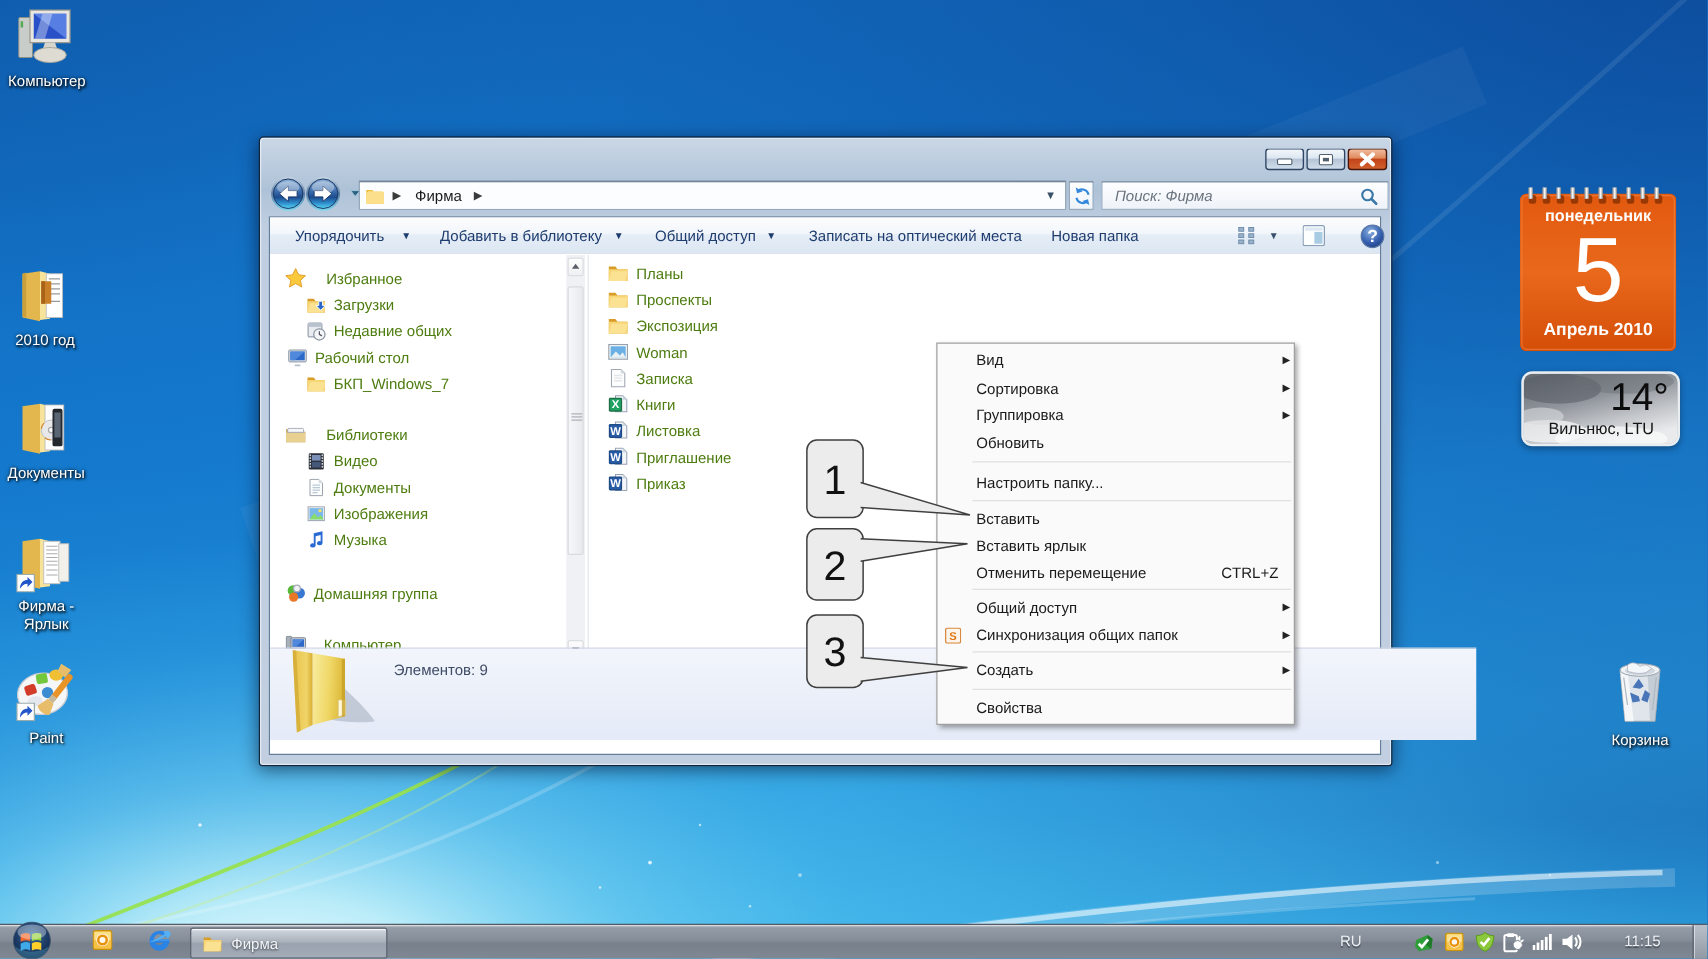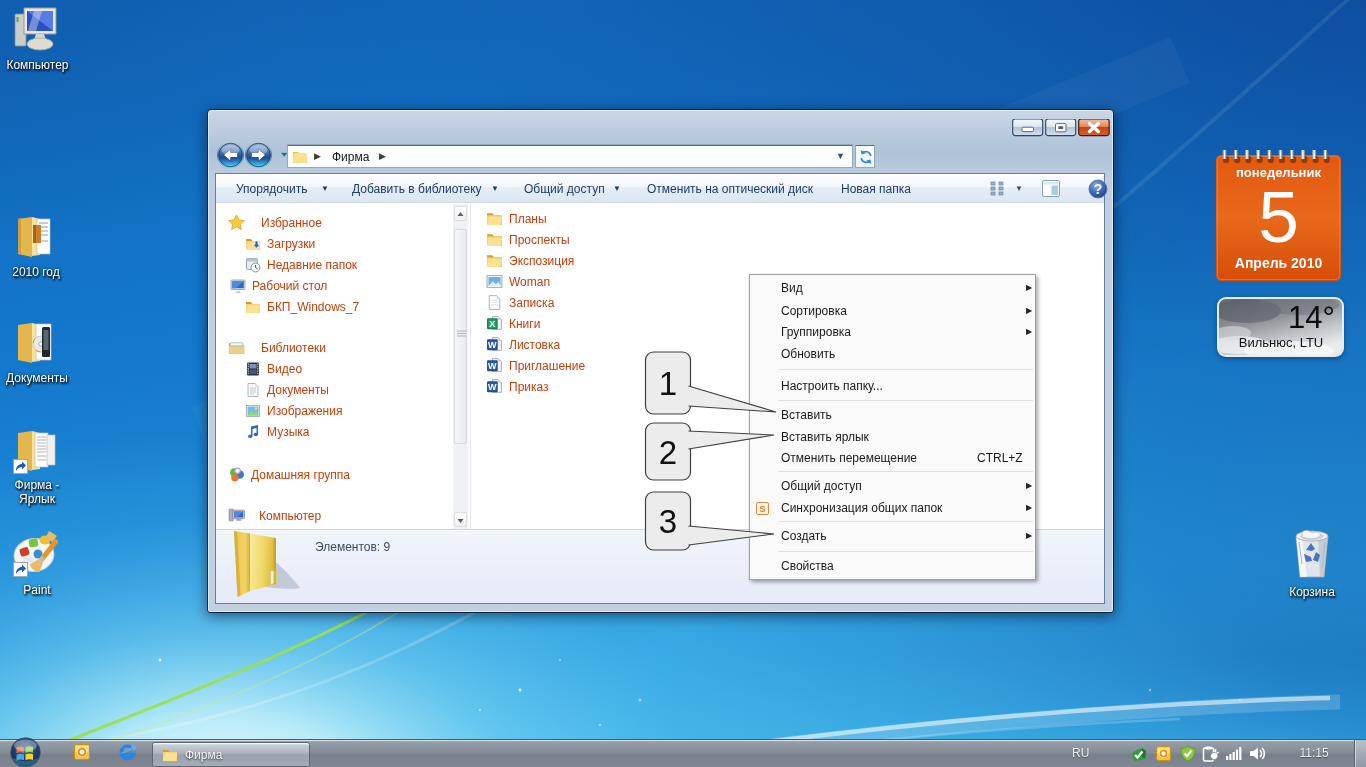--- a/index.html
+++ b/index.html
@@ -1,17 +1,17 @@
 <!DOCTYPE html>
 <html><head><meta charset="utf-8"><style>
 *{margin:0;padding:0;box-sizing:border-box}
 html,body{width:1366px;height:767px;overflow:hidden}
 body{font-family:"Liberation Sans",sans-serif;position:relative;background:#1b6fc4}
 .abs{position:absolute}
-.row{position:absolute;height:20px;line-height:20px;font-size:12px;color:#c2410c;white-space:nowrap}
+.row{position:absolute;height:20px;line-height:20px;font-size:12px;color:#4d7c0f;white-space:nowrap}
 .row svg{vertical-align:-4px;margin-right:6px}
 .mi{position:absolute;left:31px;height:22px;line-height:22px;font-size:12px;color:#1a1a1a;white-space:nowrap}
 .ma{position:absolute;left:276px;height:22px;line-height:22px;font-size:8px;color:#222}
 .ms{position:absolute;left:28px;right:2px;height:1px;background:#e0e0e0}
 .lbl{position:absolute;color:#fff;font-size:12px;text-align:center;text-shadow:1px 1.5px 2px rgba(0,0,0,0.95),0 0 3px rgba(0,0,0,0.8)}
 </style></head>
 <body>
 <svg class="abs" id="wall" width="1366" height="767" viewBox="0 0 1366 767" style="left:0;top:0">
 <defs>
 <linearGradient id="sky" x1="0" y1="0" x2="0.25" y2="1">
@@ -237,31 +237,38 @@
  <div class="abs" style="left:647px;top:35px;width:20px;height:23px;background:linear-gradient(#fdfeff,#eef4fa);border:1px solid #96a8ba;border-top-color:#5e6c7a;border-radius:1px">
   <svg class="abs" style="left:2px;top:3px" width="16" height="16" viewBox="0 0 16 16">
         <g fill="none" stroke="#3388dc" stroke-width="1.7">
           <path d="M12.8,6.8 A5.2,5.2 0 0 0 3.9,4.2"></path>
           <path d="M3.2,9.2 A5.2,5.2 0 0 0 12.1,11.8"></path>
         </g>
         <path d="M2.6,1 l1,4.6 4.5,-1.4 z" fill="#3388dc"></path>
         <path d="M13.4,15 l-1,-4.6 -4.5,1.4 z" fill="#3388dc"></path>
       </svg>
  </div>
+ <div class="abs" style="left:673px;top:35px;width:230px;height:23px;background:linear-gradient(#fdfeff,#eef3f9);border:1px solid #a2b2c2;border-top-color:#68788a;border-radius:1px">
+  <span class="abs" style="left:10px;top:4px;color:#6a737e;font-size:12px;font-style:italic">Поиск: Фирма</span>
+  <svg class="abs" style="left:206px;top:4px" width="15" height="15" viewBox="0 0 15 15">
+        <circle cx="6" cy="6" r="4.2" fill="none" stroke="#3a78a8" stroke-width="1.7"></circle>
+        <path d="M9.2,9.2 L13,13" stroke="#3a78a8" stroke-width="2" stroke-linecap="round"></path>
+      </svg>
+ </div>
 
  <div class="abs" style="left:7px;top:63px;width:890px;height:431px;background:#fff;border:1px solid #647f9b">
 
   <div class="abs" style="left:0;top:0;width:888px;height:29px;background:linear-gradient(#fdfdfe 0%,#f2f6fb 45%,#e5edf6 50%,#dce7f3 100%);border-bottom:1px solid #d0dae6;color:#1e3c6e;font-size:12px">
    <span class="abs" style="left:20px;top:8px">Упорядочить</span>
         <span class="abs" style="left:105px;top:10px;font-size:8px">▼</span>
    <span class="abs" style="left:136px;top:8px">Добавить в библиотеку</span>
         <span class="abs" style="left:275px;top:10px;font-size:8px">▼</span>
    <span class="abs" style="left:308px;top:8px">Общий доступ</span>
         <span class="abs" style="left:397px;top:10px;font-size:8px">▼</span>
-   <span class="abs" style="left:431px;top:8px">Отменить на оптический диск</span>
+   <span class="abs" style="left:431px;top:8px">Записать на оптический места</span>
    <span class="abs" style="left:625px;top:8px">Новая папка</span>
    <svg class="abs" style="left:774px;top:7px" width="16" height="16" viewBox="0 0 16 16">
           <g fill="#9ab0c8" stroke="#6888a8" stroke-width="0.7">
             <rect x="1" y="1" width="4" height="3"></rect>
             <rect x="1" y="6" width="4" height="3"></rect>
             <rect x="1" y="11" width="4" height="3"></rect>
             <rect x="9" y="1" width="4" height="3"></rect>
             <rect x="9" y="6" width="4" height="3"></rect>
             <rect x="9" y="11" width="4" height="3"></rect>
           </g>
@@ -306,21 +313,21 @@
           <path d="M1,3 h5 l1.5,2 H15 v9 H1 z" fill="#d89c28"></path>
           <path d="M1,5 h14 v9 H1 z" fill="#f7d574"></path>
           <path d="M1,14 l2,-7.5 h12.2 l-1.8,7.5 z" fill="#fbe293"></path>
           <path d="M10,5 v3.4 h-2.2 l3.7,3.8 3.7,-3.8 H13 V5 z" fill="#2a66c8" stroke="#fff" stroke-width="0.7"></path>
         </svg><span>Загрузки</span></div>
   <div class="row" style="left:29px;top:81px"><svg width="16" height="16" viewBox="0 0 16 16">
           <rect x="1.5" y="1.5" width="11" height="11" rx="1" fill="#e8ebef" stroke="#9aa2ae"></rect>
           <rect x="1.5" y="1.5" width="11" height="3" fill="#b8c2ce"></rect>
           <circle cx="10.5" cy="10.5" r="4.5" fill="#f4f6f8" stroke="#8a94a2"></circle>
           <path d="M10.5,8 v2.5 l2,1.2" stroke="#556" fill="none"></path>
-        </svg><span>Недавние папок</span></div>
+        </svg><span>Недавние общих</span></div>
   <div class="row" style="left:14px;top:102px"><svg width="16" height="16" viewBox="0 0 16 16">
           <rect x="1" y="2" width="14" height="9.5" rx="0.8" fill="#dde2e8" stroke="#8a94a0" stroke-width="0.8"></rect>
           <rect x="2.2" y="3.2" width="11.6" height="7" fill="#2c68c8"></rect>
           <path d="M2.2,3.2 h11.6 l-8,7 h-3.6 z" fill="#5a90e0" opacity="0.8"></path>
           <path d="M6,13.5 h4 l0.5,1.5 h-5 z" fill="#b8c0ca"></path>
         </svg><span>Рабочий стол</span></div>
   <div class="row" style="left:29px;top:123px"><svg width="16" height="16" viewBox="0 0 16 16">
           <path d="M1,3 h5 l1.5,2 H15 v9 H1 z" fill="#d89c28"></path>
           <path d="M1,5 h14 v9 H1 z" fill="#f7d574"></path>
           <path d="M1,14 l2,-7.5 h12.2 l-1.8,7.5 z" fill="#fbe293"></path>
@@ -426,21 +433,21 @@
           <text x="6" y="11" text-anchor="middle" font-size="8.5" font-weight="bold" fill="#fff" font-family="Liberation Sans">W</text>
         </svg><span>Приглашение</span></div>
   <div class="row" style="left:270px;top:203px"><svg width="17" height="17" viewBox="0 0 16 16">
           <path d="M6,1.5 h5.5 l3,3 v9 H6 z" fill="#f4f6f8" stroke="#98a2b4" stroke-width="0.8"></path>
           <path d="M11.5,1.5 l3,3 h-3 z" fill="#c8d4e0"></path>
           <rect x="1" y="3" width="10" height="10.5" rx="1" fill="#1e4a88"></rect>
           <rect x="2" y="4" width="8" height="8.5" fill="#2a5ca8"></rect>
           <text x="6" y="11" text-anchor="middle" font-size="8.5" font-weight="bold" fill="#fff" font-family="Liberation Sans">W</text>
         </svg><span>Приказ</span></div>
 
-  <div class="abs" style="left:0;top:355px;width:888px;height:74px;background:linear-gradient(#f2f5fb,#e4eaf7);border-top:1px solid #cfd6e8">
+  <div class="abs" style="left:0;top:344px;width:965px;height:74px;background:linear-gradient(#f2f5fb,#e4eaf7);border-top:1px solid #cfd6e8">
    <svg class="abs" style="left:18px;top:0px" width="84" height="70" viewBox="0 0 84 70">
     <defs>
             <linearGradient id="sfb" x1="0" y1="0" x2="1" y2="0.15">
               <stop offset="0" stop-color="#f8eca0"></stop>
               <stop offset="0.55" stop-color="#f0d868"></stop>
               <stop offset="1" stop-color="#dcb838"></stop>
             </linearGradient>
     <linearGradient id="sfc" x1="0" y1="0" x2="1" y2="0">
               <stop offset="0" stop-color="#e8c24a"></stop>
               <stop offset="0.7" stop-color="#f0d468"></stop>

